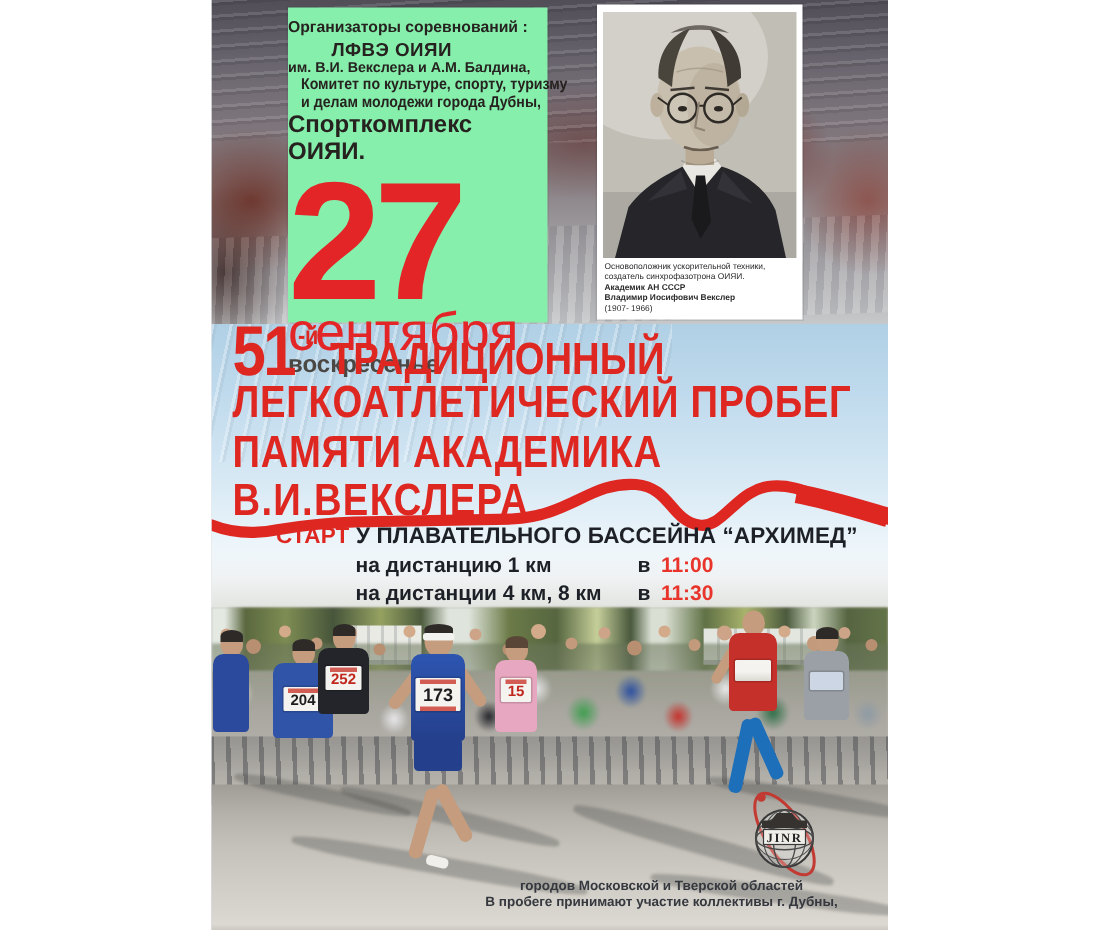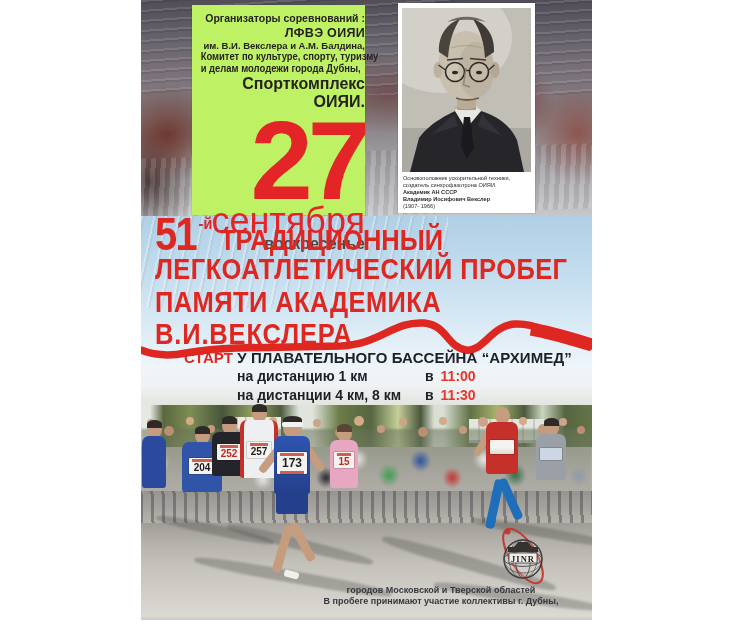--- a/index.html
+++ b/index.html
@@ -79,24 +79,24 @@
   .fg .head .band{position:absolute;left:-1px;top:3px;width:17px;height:5px;background:#f2f2f0;border-radius:2px;}
   .fg .torso{margin:-2px auto 0;border-radius:7px 7px 3px 3px;position:relative;}
   .bib{position:absolute;left:50%;transform:translateX(-50%);background:#f5f3ef;border-radius:1px;
        text-align:center;font-weight:bold;color:#1d1d20;box-shadow:0 0 0 1px rgba(0,0,0,.15);}
   .bib .tag{display:block;height:3px;margin:1px 3px 0;background:#c8372e;opacity:.8;}
   .bib .num{display:block;font-size:10px;line-height:10px;padding:1px 0;}
   .bib.red .num{color:#c0281f;}
   .limb{position:absolute;background:#c59c7d;border-radius:4px;}
 
   
-  .orgbox{position:absolute;left:51px;top:5px;width:173px;height:210px;background:#bef264;
-          text-align:right;color:#26221f;box-shadow:0 0 0 1px rgba(0,0,0,.05);}
+  .orgbox{position:absolute;left:51px;top:5px;width:173px;height:210px;background:#86efac;
+          text-align:left;color:#26221f;box-shadow:0 0 0 1px rgba(0,0,0,.05);}
   .o-head{font-size:10.5px;font-weight:bold;margin-top:7px;}
-  .o-org1{font-size:12.5px;font-weight:bold;margin-top:2px;letter-spacing:.3px;}
+  .o-org1{font-size:12.5px;font-weight:bold;margin-top:2px;letter-spacing:.3px;padding-left:29px;}
   .o-org1b{font-size:9.5px;font-weight:bold;margin-top:0px;}
   .o-cond{font-size:10.5px;font-weight:bold;transform:scaleX(.9);transform-origin:50% 50%;
           white-space:nowrap;line-height:11.5px;}
   .o-org3{font-size:16px;font-weight:bold;margin-top:1px;}
   .o-day{font-size:112px;line-height:88px;font-weight:bold;color:#e32528;letter-spacing:-5px;margin-top:6px;}
   .o-month{font-size:36px;line-height:28px;font-weight:normal;color:#e32528;margin-top:2px;}
   .o-week{font-size:16px;line-height:17px;font-weight:bold;color:#4b4743;}
 
   
   .portrait{position:absolute;left:257px;top:3px;width:137px;height:210px;background:#ffffff;
@@ -181,31 +181,20 @@
             <div class="hair"></div>
           </div>
         <div class="torso" style="width:34px;height:44px;background:#24252b;">
           <div class="bib red" style="top:12px;width:24px;">
             <span class="tag"></span>
               <span class="num">252</span>
           </div>
         </div>
       </div>
 
-      <div class="fg" style="left:99px;top:0px;">
-        <div class="head">
-            <div class="hair"></div>
-          </div>
-        <div class="torso" style="width:30px;height:58px;background:#edeff1;border-left:4px solid #c5302a;border-right:4px solid #c5302a;">
-          <div class="bib" style="top:22px;width:24px;">
-            <span class="tag"></span>
-              <span class="num">257</span>
-          </div>
-        </div>
-      </div>
 
       <div class="fg" style="left:133px;top:12px;">
         <div class="head" style="width:19px;height:21px;">
           <div class="hair" style="height:7px;"></div>
           <div class="band" style="top:5px;width:21px;"></div>
         </div>
         <div class="limb" style="left:-8px;top:28px;width:8px;height:30px;transform:rotate(38deg);"></div>
         <div class="limb" style="left:36px;top:26px;width:8px;height:30px;transform:rotate(-34deg);"></div>
         <div class="torso" style="width:36px;height:58px;background:linear-gradient(180deg,#2d55b0,#24408c);">
           <div class="bib" style="top:16px;width:30px;">

